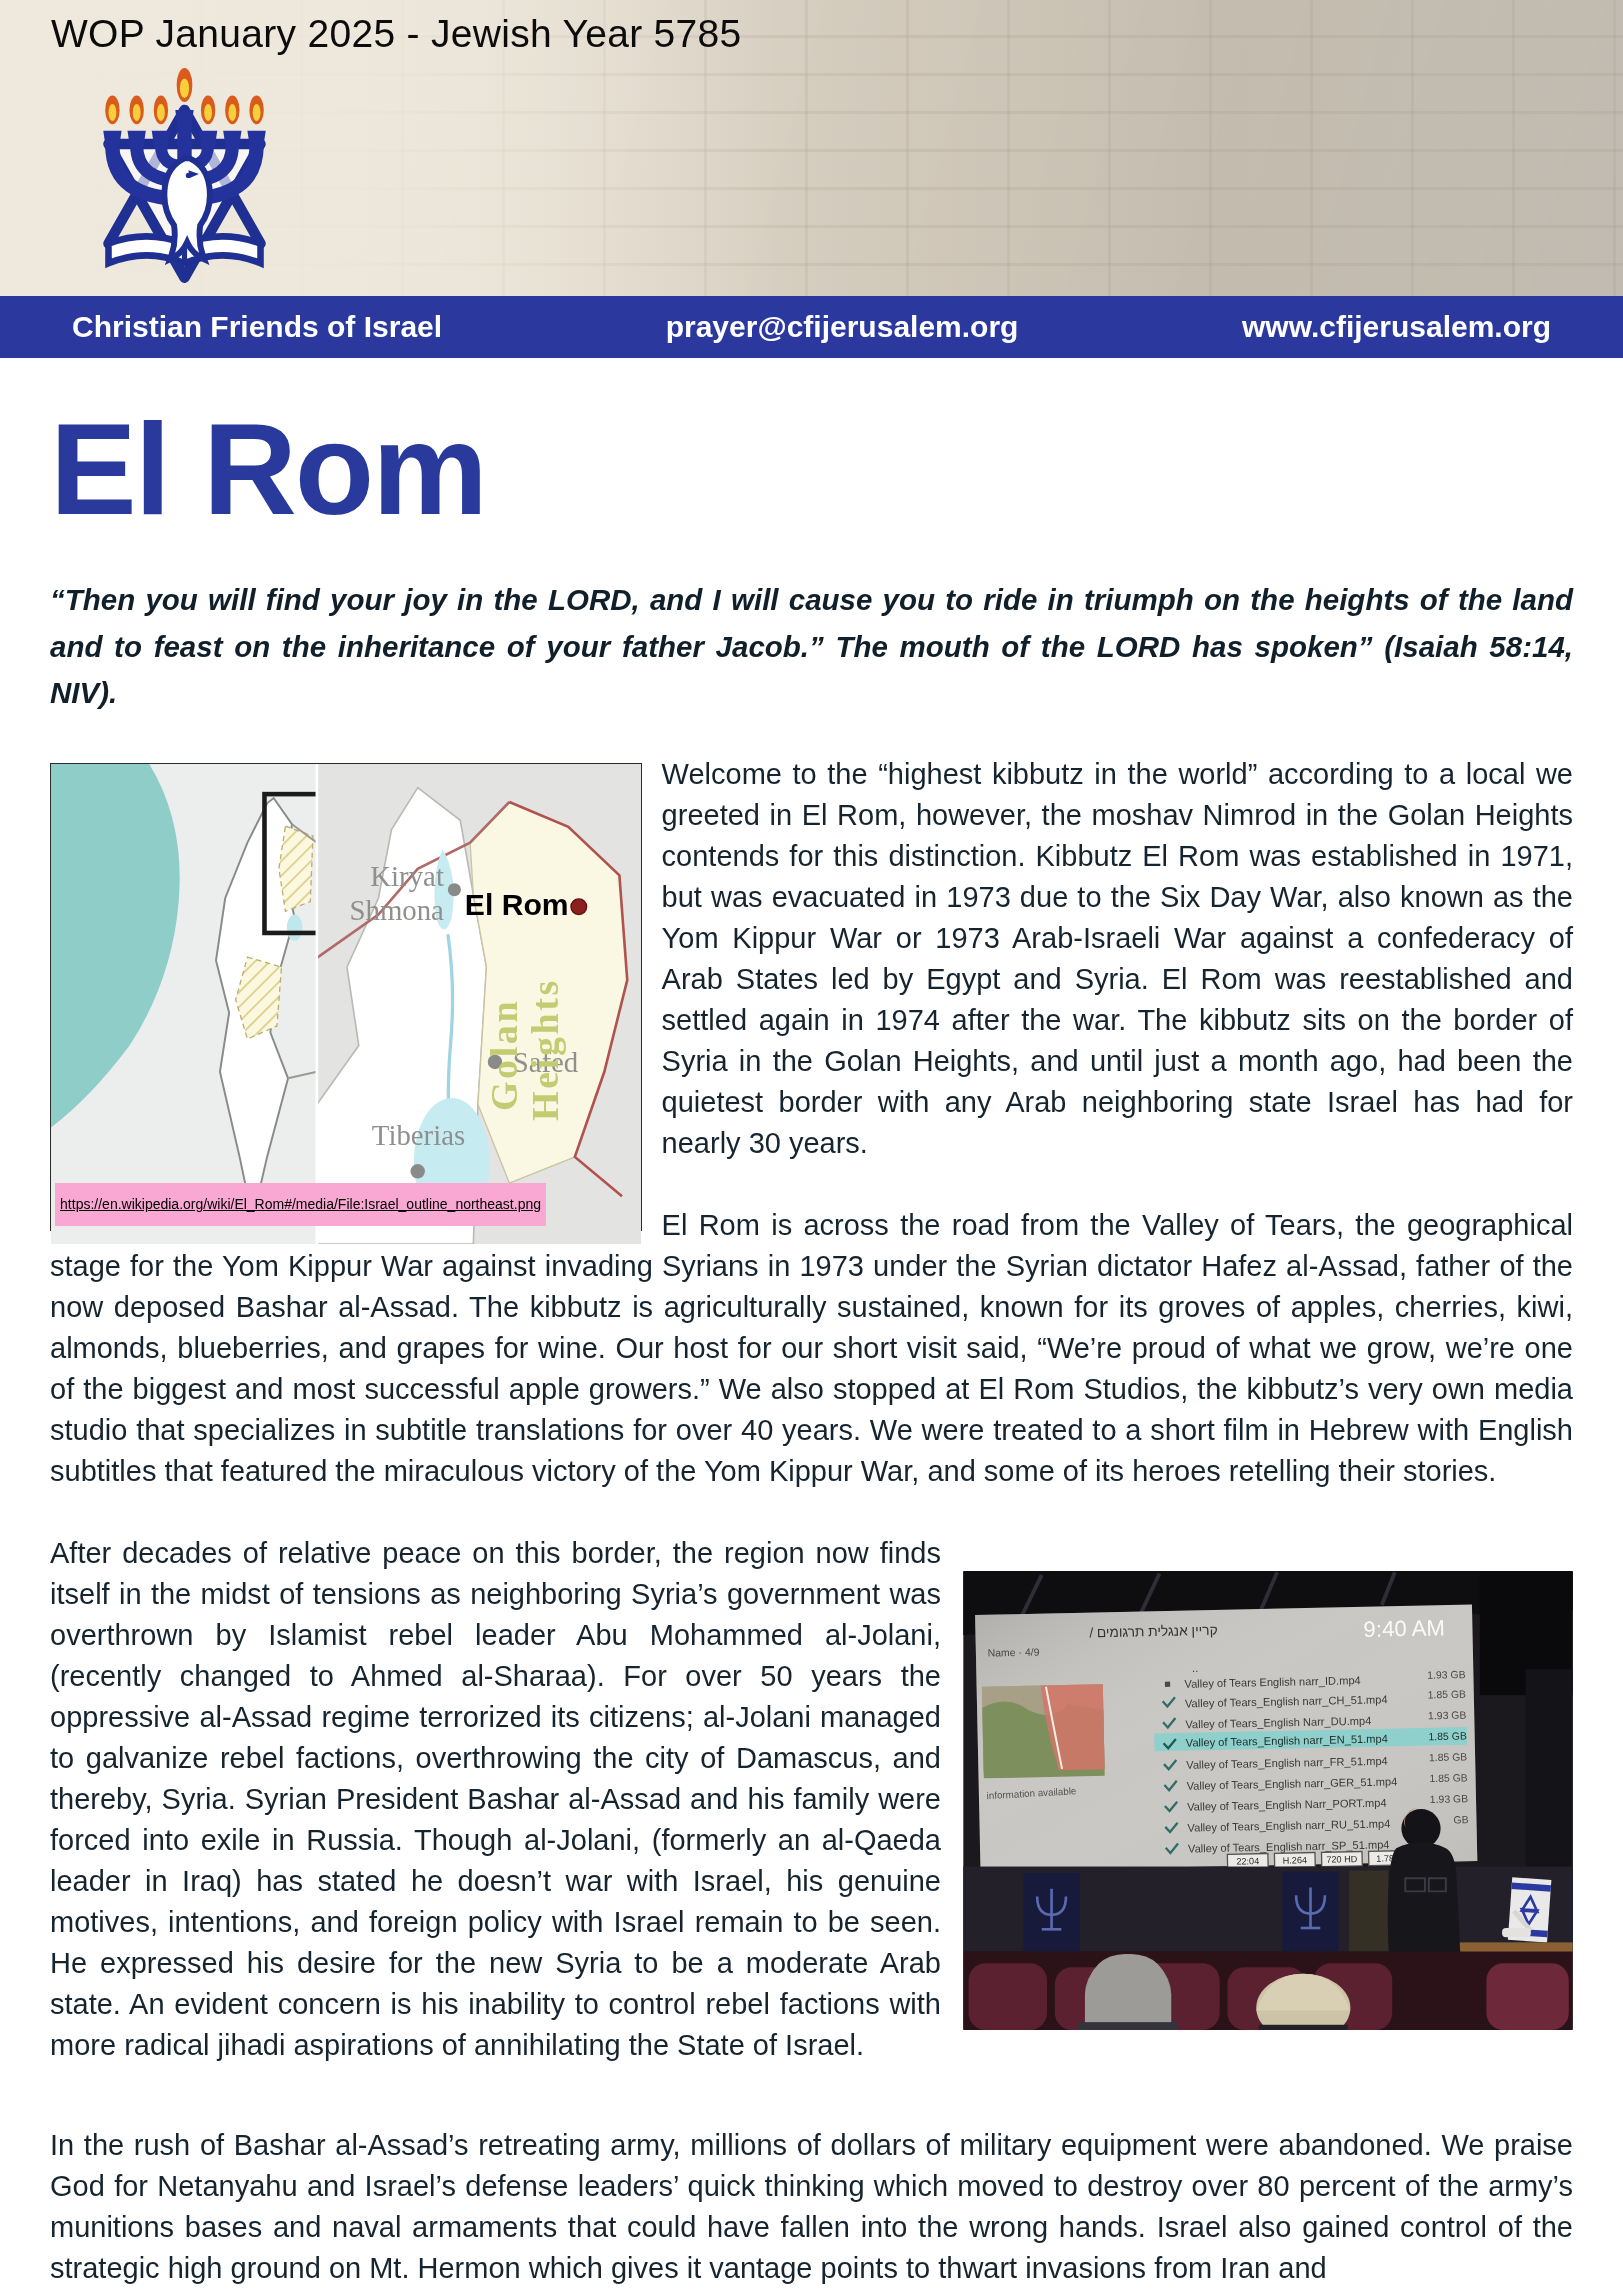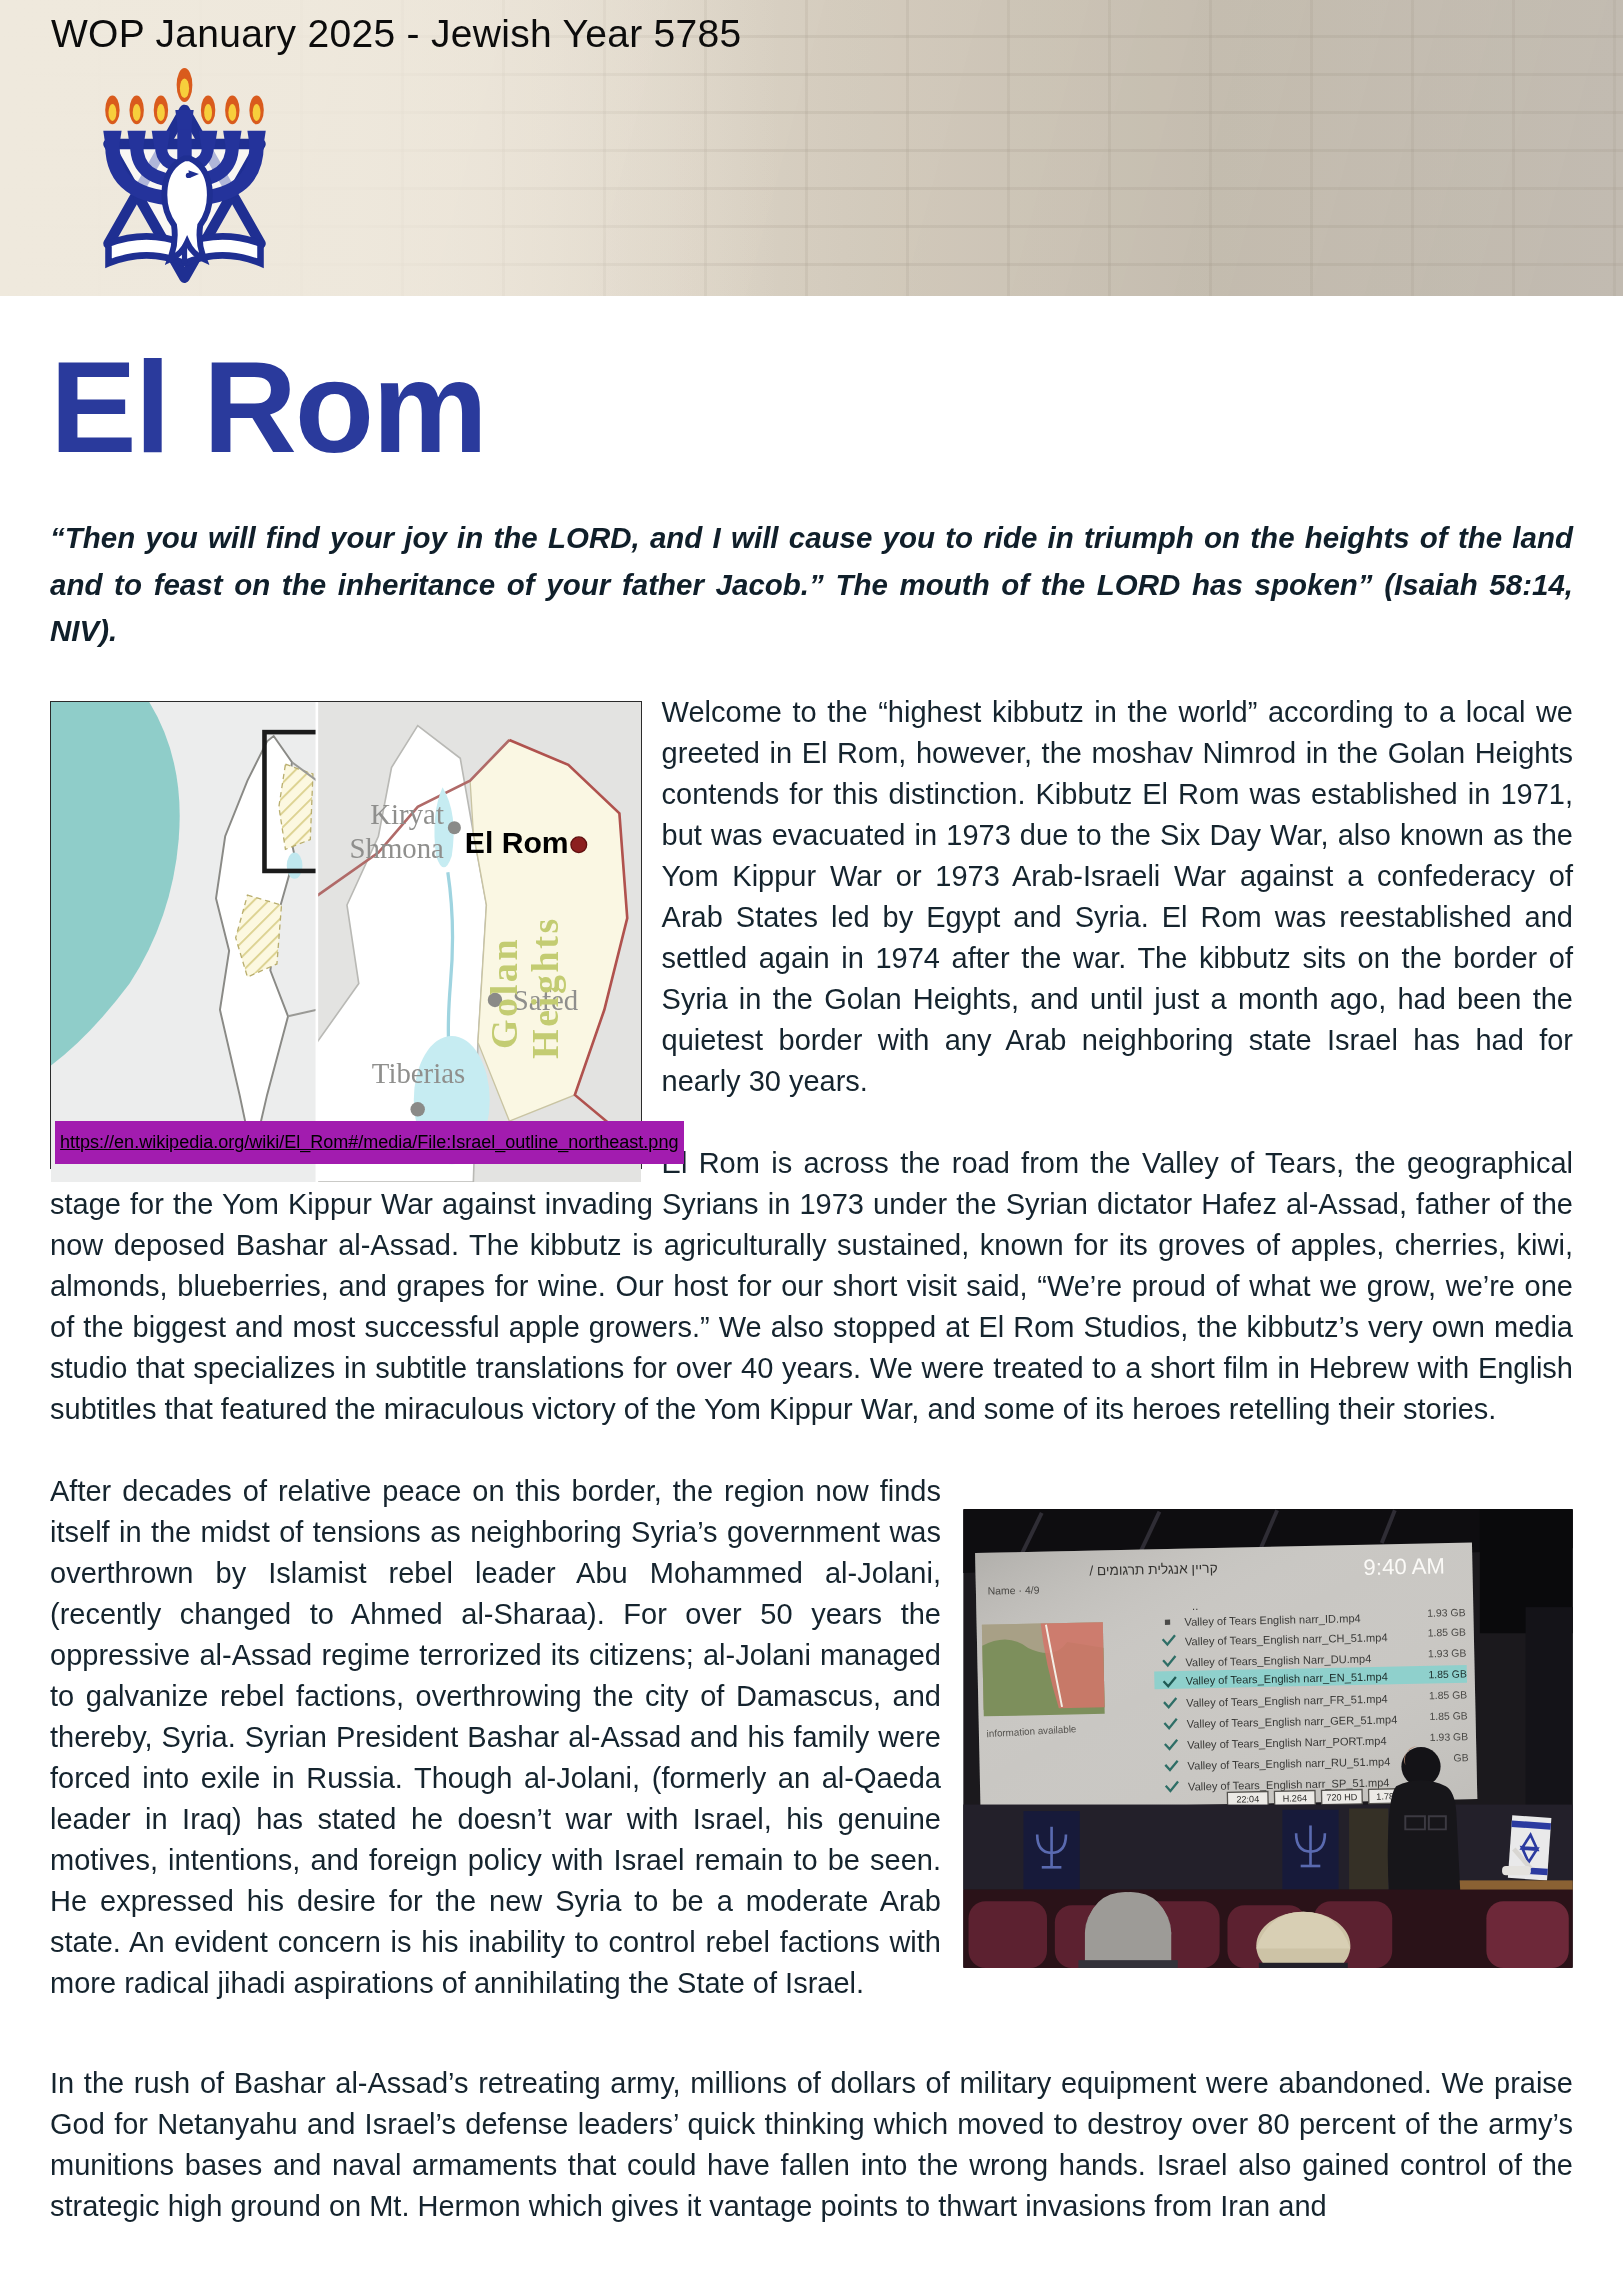--- a/index.html
+++ b/index.html
@@ -35,22 +35,22 @@
   .scripture{margin:43px 0 0 0;font-weight:bold;font-style:italic;font-size:29.5px;
     line-height:1.58;text-align:justify;color:#101f2a;}
   .body-text{font-size:29px;line-height:41px;text-align:justify;color:#15242e;}
   .body-text p{margin:0 0 41px 0;}
   .flow-root{display:flow-root;}
 
   
   figure.map-figure{float:left;width:592px;height:468px;margin:9.2px 19.6px 5.2px 0;position:relative;
     border:1.3px solid #2b2b2b;box-sizing:border-box;background:#ececea;}
   figure.map-figure svg{display:block;}
-  .map-caption{position:absolute;left:3.9px;bottom:3.9px;background:#a21caf;padding:1.3px 5.2px;
-    font-size:18px;color:#000;text-decoration:underline;white-space:nowrap;}
+  .map-caption{position:absolute;left:3.9px;bottom:3.9px;background:#f9a8d4;padding:1.3px 5.2px;
+    font-size:14px;color:#000;text-decoration:underline;white-space:nowrap;}
 
   
   figure.photo-figure{float:right;width:610px;height:459px;margin:38px 0 6.5px 22px;position:relative;}
   figure.photo-figure svg{display:block;border-radius:1.3px;}
 
   .spacer-top{height:37px;}
 </style>
 </head>
 <body>
 
@@ -127,20 +127,25 @@
 
       <g>
         <path d="M190 170 q-26 12 -30 44 q-4 34 14 58 q4 26 -6 52 q18 -8 26 -26 q8 18 26 26 q-10 -26 -6 -52 q18 -24 14 -58 q-4 -32 -30 -44 Z" fill="#ffffff" stroke="#1f2f92" stroke-width="9"></path>
         <circle cx="196" cy="196" r="4" fill="#1f2f92"></circle>
         <path d="M196 188 l16 6 l-14 6 Z" fill="#1f2f92"></path>
       </g>
     </svg>
 
   </div>
 
+  <div class="contact-bar">
+    <span>Christian Friends of Israel</span>
+    <span>prayer@cfijerusalem.org</span>
+    <span>www.cfijerusalem.org</span>
+  </div>
 
   <div class="content">
     <h1 class="article-title">El Rom</h1>
 
     <p class="scripture">“Then you will find your joy in the LORD, and I will cause you to ride in triumph on the heights of the land and to feast on the inheritance of your father Jacob.” The mouth of the LORD has spoken” (Isaiah 58:14, NIV).</p>
 
     <div class="spacer-top"></div>
 
     <div class="body-text flow-root">
 

